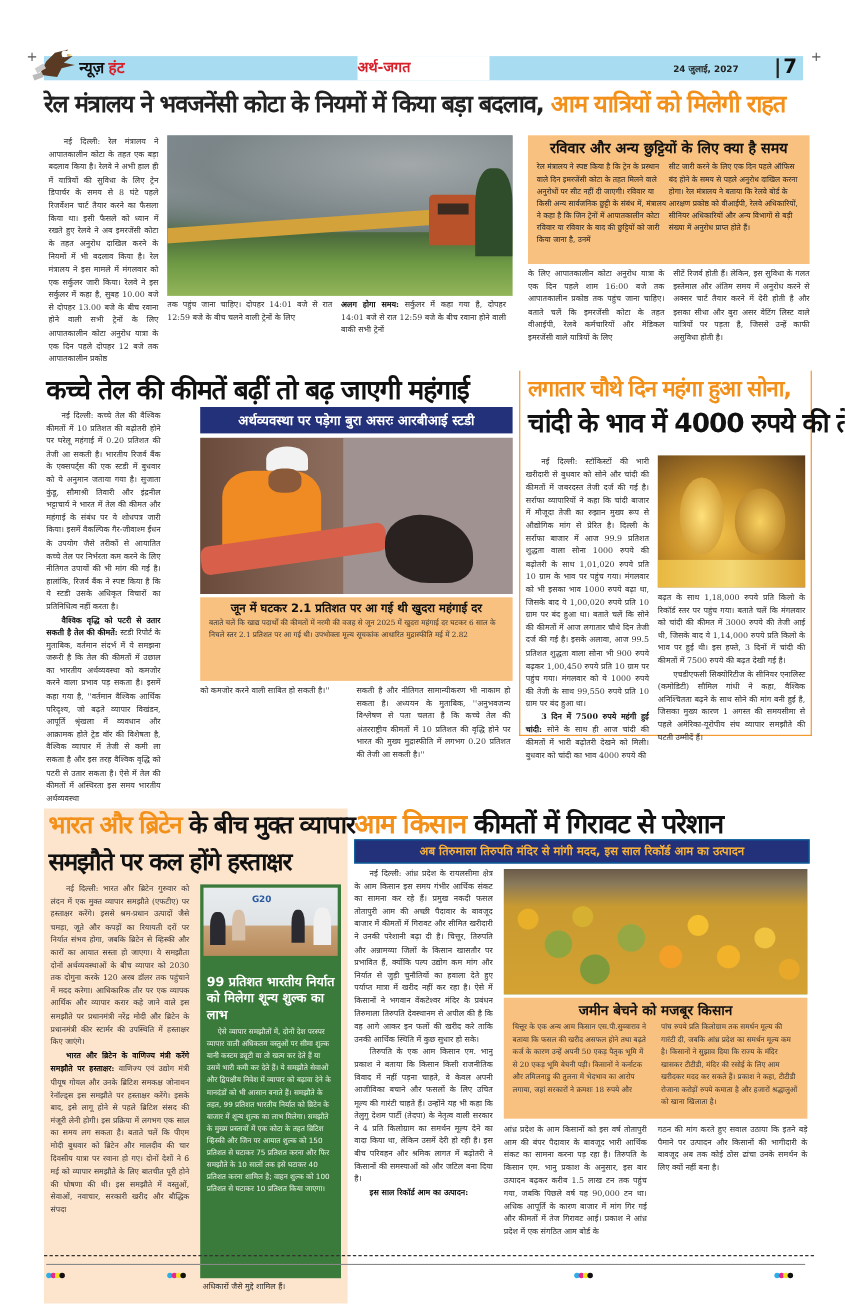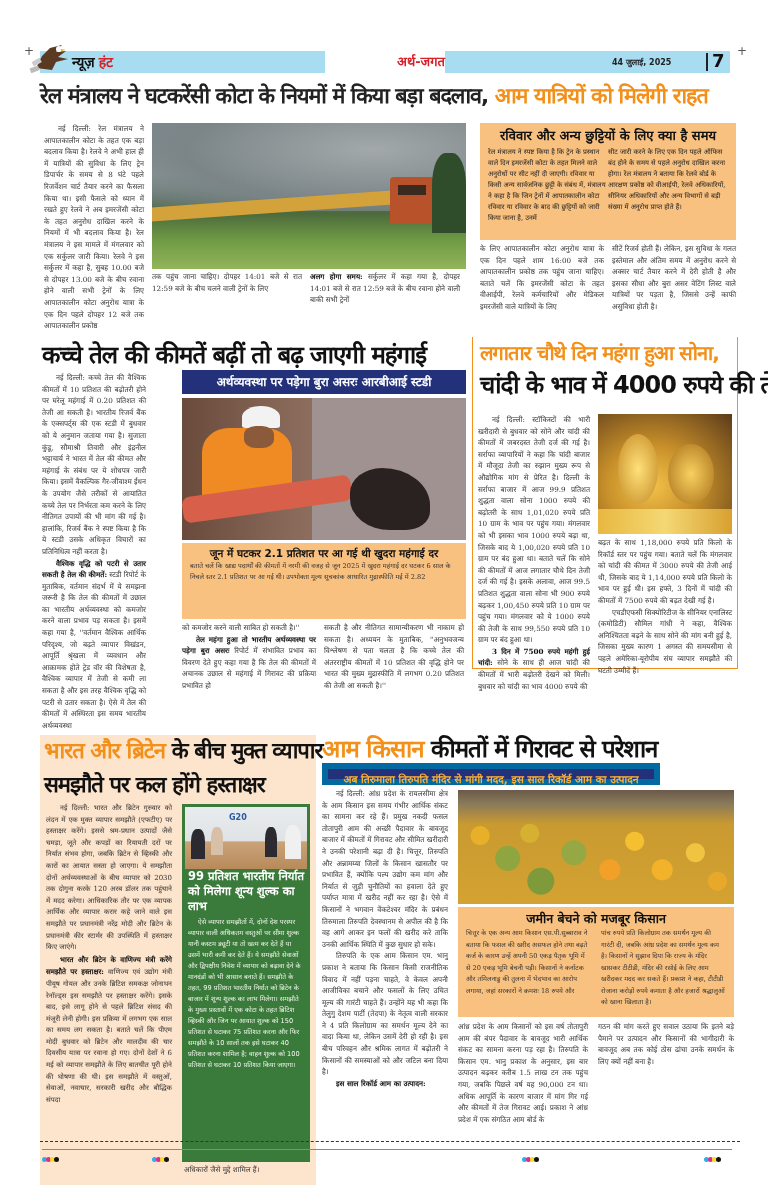--- a/index.html
+++ b/index.html
@@ -6,21 +6,21 @@
 html,body{width:768px;height:1187px;background:#fff;overflow:hidden}
 body{position:relative;font-family:"DejaVu Serif",serif;color:#222}
 .abs{position:absolute}
 .sans{font-family:"DejaVu Sans",sans-serif}
 .body-text{font-size:7.2px;line-height:11.6px;text-align:justify;color:#333;font-family:"DejaVu Serif",serif}
 .body-text p{text-indent:14px}
 .body-text b{color:#111}
 .crop{position:absolute;font-size:12px;color:#555;font-family:"DejaVu Sans",sans-serif}
 
 .mast{left:40px;top:51px;width:690px;height:22px;background:#a8dcf0}
-.mast-center{left:325px;top:51px;width:120px;height:22px;background:#fff;text-align:right;font-size:13px;font-weight:bold;color:#d6202a;line-height:22px;font-family:"DejaVu Sans",sans-serif}
+.mast-center{left:325px;top:51px;width:120px;height:22px;background:#fff;text-align:left;font-size:13px;font-weight:bold;color:#d6202a;line-height:22px;font-family:"DejaVu Sans",sans-serif}
 .logo-eagle{left:28px;top:42px;width:44px;height:34px}
 .logo-text{left:72px;top:53px;font-size:14px;font-weight:bold;line-height:18px;font-family:"DejaVu Sans",sans-serif}
 .logo-text .a{color:#111}
 .logo-text .b{color:#d6202a;margin-left:4px}
 .date{left:612px;top:56px;font-size:8px;font-weight:bold;color:#222;font-family:"DejaVu Sans",sans-serif}
 .pg-sep{left:706px;top:53px;width:2px;height:18px;background:#222}
 .pg{left:712px;top:50px;font-size:18px;font-weight:bold;color:#111;font-family:"DejaVu Sans",sans-serif}
 
 .hl{font-family:"DejaVu Sans",sans-serif;font-weight:bold;letter-spacing:-0.5px;white-space:nowrap}
 .orange{color:#f39019}
@@ -44,26 +44,26 @@
   <path d="M8 26 L14 14 L22 6 L34 3 L28 10 L38 9 L30 15 L40 17 L28 20 L24 28 Z" fill="#5a3a22"></path>
   <circle cx="31" cy="7" r="3" fill="#fff"></circle>
   <path d="M33 7 L38 8 L33 9 Z" fill="#e8b020"></path>
   <rect x="4" y="18" width="9" height="5" fill="#ccc" transform="rotate(-30 8 20)"></rect>
   <rect x="2" y="25" width="9" height="5" fill="#bbb" transform="rotate(-20 6 27)"></rect>
 </svg>
 <div class="abs logo-text">
   <span class="a">न्यूज़</span><span class="b">हंट</span>
 </div>
 <div class="abs mast-center">अर्थ-जगत</div>
-<div class="abs date">44 जुलाई, 2025</div>
+<div class="abs date">24 जुलाई, 2027</div>
 <div class="abs pg-sep"></div>
 <div class="abs pg">7</div>
 
 <div class="abs hl" style="left:40px;top:80px;font-size:21.5px;line-height:32px;letter-spacing:-1px">
-  <span>रेल मंत्रालय ने घटकरेंसी कोटा के नियमों में किया बड़ा बदलाव,</span>
+  <span>रेल मंत्रालय ने भवजनेंसी कोटा के नियमों में किया बड़ा बदलाव,</span>
   <span class="orange">आम यात्रियों को मिलेगी राहत</span>
 </div>
 
 <div class="abs body-text" style="left:44px;top:123px;width:100px">
     <p>नई दिल्ली: रेल मंत्रालय ने आपातकालीन कोटा के तहत एक बड़ा बदलाव किया है। रेलवे ने अभी हाल ही में यात्रियों की सुविधा के लिए ट्रेन डिपार्चर के समय से 8 घंटे पहले रिजर्वेशन चार्ट तैयार करने का फैसला किया था। इसी फैसले को ध्यान में रखते हुए रेलवे ने अब इमरजेंसी कोटा के तहत अनुरोध दाखिल करने के नियमों में भी बदलाव किया है। रेल मंत्रालय ने इस मामले में मंगलवार को एक सर्कुलर जारी किया। रेलवे ने इस सर्कुलर में कहा है, सुबह 10.00 बजे से दोपहर 13.00 बजे के बीच रवाना होने वाली सभी ट्रेनों के लिए आपातकालीन कोटा अनुरोध यात्रा के एक दिन पहले दोपहर 12 बजे तक आपातकालीन प्रकोष्ठ</p>
   </div>
 
 <div class="photo" style="left:152px;top:123px;width:314px;height:146px;background:linear-gradient(180deg,#7d8a92 0%,#8f9a9c 35%,#62756a 52%,#4c6a3c 62%,#6e9a44 80%,#93b55a 100%)">
   <div style="position:absolute;left:0;top:0;width:100%;height:60%;background:radial-gradient(ellipse at 70% 30%,#a3a9ab 0%,#7b8588 60%,transparent 100%)"></div>
   <div style="position:absolute;left:0;top:76px;width:240px;height:14px;background:#d4a23a;transform:skewY(-4deg)"></div>
@@ -113,21 +113,20 @@
 
 <div class="abs caption-box" style="left:182px;top:543px;width:284px;height:76px;padding:3px 8px">
   <div class="boxhead" style="font-size:10.5px;line-height:15px;color:#111;white-space:nowrap">जून में घटकर 2.1 प्रतिशत पर आ गई थी खुदरा महंगाई दर</div>
   <div style="display:flex;gap:6px">
     <div class="body-text sans" style="flex:1;font-size:6.6px;line-height:11px;text-align:left">बताते चलें कि खाद्य पदार्थों की कीमतों में नरमी की वजह से जून 2025 में खुदरा महंगाई दर घटकर 6 साल के निचले स्तर 2.1 प्रतिशत पर आ गई थी। उपभोक्ता मूल्य सूचकांक आधारित मुद्रास्फीति मई में 2.82</div>
   </div>
 </div>
 
 <div class="abs body-text" style="left:182px;top:622px;width:134px">
   <p style="text-indent:0">को कमजोर करने वाली साबित हो सकती है।''</p>
-  <p><b>तेल महंगा हुआ तो भारतीय अर्थव्यवस्था पर पड़ेगा बुरा असरः</b> <span>रिपोर्ट में संभावित प्रभाव का विवरण देते हुए कहा गया है कि तेल की कीमतों में अचानक उछाल से महंगाई में गिरावट की प्रक्रिया प्रभावित हो</span></p>
 </div>
 <div class="abs body-text" style="left:324px;top:622px;width:140px">
     <p style="text-indent:0">सकती है और नीतिगत सामान्यीकरण भी नाकाम हो सकता है। अध्ययन के मुताबिक, ''अनुभवजन्य विश्लेषण से पता चलता है कि कच्चे तेल की अंतरराष्ट्रीय कीमतों में 10 प्रतिशत की वृद्धि होने पर भारत की मुख्य मुद्रास्फीति में लगभग 0.20 प्रतिशत की तेजी आ सकती है।''</p>
   </div>
 
 <div class="abs" style="left:472px;top:337px;width:266px;height:332px;border:1.5px solid #f39019;border-top:none"></div>
 <div class="abs hl orange" style="left:480px;top:338px;font-size:20px;line-height:30px;letter-spacing:-1px">लगातार चौथे दिन महंगा हुआ सोना,</div>
 <div class="abs hl" style="left:480px;top:370px;font-size:24px;line-height:30px;color:#111;letter-spacing:-1px">चांदी के भाव में 4000 रुपये की तेजी</div>
 
 <div class="abs body-text" style="left:478px;top:414px;width:112px">
@@ -158,32 +157,32 @@
 </div>
 
 <div class="abs green-box" style="left:182px;top:804px;width:128px;height:358px;padding:3px">
   <div class="photo" style="position:relative;width:122px;height:62px;background:linear-gradient(180deg,#e8ecef 0%,#dfe3e6 55%,#c9a37a 56%,#b88a5a 100%)">
     <div class="sans" style="position:absolute;left:44px;top:6px;font-size:8px;font-weight:bold;color:#2a5aa0">G20</div>
     <div style="position:absolute;left:6px;top:22px;width:14px;height:30px;background:#2a2a30;border-radius:40% 40% 0 0"></div>
     <div style="position:absolute;left:26px;top:20px;width:12px;height:28px;background:#d8c0a8;border-radius:40% 40% 0 0"></div>
     <div style="position:absolute;left:80px;top:20px;width:12px;height:30px;background:#2a2a30;border-radius:40% 40% 0 0"></div>
     <div style="position:absolute;left:100px;top:18px;width:16px;height:34px;background:#f0f0f0;border-radius:40% 40% 0 0"></div>
   </div>
-  <div class="boxhead" style="font-size:11.5px;line-height:15px;text-align:left;margin-top:0;padding:0 3px">99 प्रतिशत भारतीय निर्यात को मिलेगा शून्य शुल्क का लाभ</div>
+  <div class="boxhead" style="font-size:11.5px;line-height:15px;text-align:left;margin-top:16px;padding:0 3px">99 प्रतिशत भारतीय निर्यात को मिलेगा शून्य शुल्क का लाभ</div>
   <div class="sans" style="font-size:6.6px;line-height:11px;padding:3px 3px 0;text-indent:10px;color:#f4f8f0">ऐसे व्यापार समझौतों में, दोनों देश परस्पर व्यापार वाली अधिकतम वस्तुओं पर सीमा शुल्क यानी कस्टम ड्यूटी या तो खत्म कर देते हैं या उसमें भारी कमी कर देते हैं। ये समझौते सेवाओं और द्विपक्षीय निवेश में व्यापार को बढ़ावा देने के मानदंडों को भी आसान बनाते हैं। समझौते के तहत, 99 प्रतिशत भारतीय निर्यात को ब्रिटेन के बाजार में शून्य शुल्क का लाभ मिलेगा। समझौते के मुख्य प्रस्तावों में एक कोटा के तहत ब्रिटिश व्हिस्की और जिन पर आयात शुल्क को 150 प्रतिशत से घटाकर 75 प्रतिशत करना और फिर समझौते के 10 सालों तक इसे घटाकर 40 प्रतिशत करना शामिल है; वाहन शुल्क को 100 प्रतिशत से घटाकर 10 प्रतिशत किया जाएगा।</div>
 </div>
 <div class="abs body-text" style="left:184px;top:1164px;width:126px">
     <p style="text-indent:0">अधिकारों जैसे मुद्दे शामिल हैं।</p>
   </div>
 
 <div class="abs hl" style="left:322px;top:732px;font-size:24px;line-height:34px;letter-spacing:-1px">
   <span class="orange">आम किसान</span>
   <span style="color:#111">कीमतों में गिरावट से परेशान</span>
 </div>
-<div class="abs" style="left:322px;top:763px;width:338px;height:22px;background:#23307a;border:6px solid #0369a1">
+<div class="abs" style="left:322px;top:763px;width:414px;height:22px;background:#23307a;border:1px solid #0369a1">
   <div class="boxhead" style="color:#f7b23a;font-size:10.5px;line-height:20px;white-space:nowrap">अब तिरुमाला तिरुपति मंदिर से मांगी मदद, इस साल रिकॉर्ड आम का उत्पादन</div>
 </div>
 
 <div class="abs body-text" style="left:322px;top:788px;width:126px">
   <p>नई दिल्ली: आंध्र प्रदेश के रायलसीमा क्षेत्र के आम किसान इस समय गंभीर आर्थिक संकट का सामना कर रहे हैं। प्रमुख नकदी फसल तोतापुरी आम की अच्छी पैदावार के बावजूद बाजार में कीमतों में गिरावट और सीमित खरीदारी ने उनकी परेशानी बढ़ा दी है। चित्तूर, तिरुपति और अन्नामय्या जिलों के किसान खासतौर पर प्रभावित हैं, क्योंकि पल्प उद्योग कम मांग और निर्यात से जुड़ी चुनौतियों का हवाला देते हुए पर्याप्त मात्रा में खरीद नहीं कर रहा है। ऐसे में किसानों ने भगवान वेंकटेश्वर मंदिर के प्रबंधन तिरुमाला तिरुपति देवस्थानम से अपील की है कि वह आगे आकर इन फलों की खरीद करे ताकि उनकी आर्थिक स्थिति में कुछ सुधार हो सके।</p>
   <p>तिरुपति के एक आम किसान एम. भानु प्रकाश ने बताया कि किसान किसी राजनीतिक विवाद में नहीं पड़ना चाहते, वे केवल अपनी आजीविका बचाने और फसलों के लिए उचित मूल्य की गारंटी चाहते हैं। उन्होंने यह भी कहा कि तेलुगु देशम पार्टी (तेदपा) के नेतृत्व वाली सरकार ने 4 प्रति किलोग्राम का समर्थन मूल्य देने का वादा किया था, लेकिन उसमें देरी हो रही है। इस बीच परिवहन और श्रमिक लागत में बढ़ोतरी ने किसानों की समस्याओं को और जटिल बना दिया है।</p>
   <p><b>इस साल रिकॉर्ड आम का उत्पादन:</b></p>
 </div>
 
 <div class="photo" style="left:458px;top:790px;width:276px;height:114px;background:#8aa03a">

